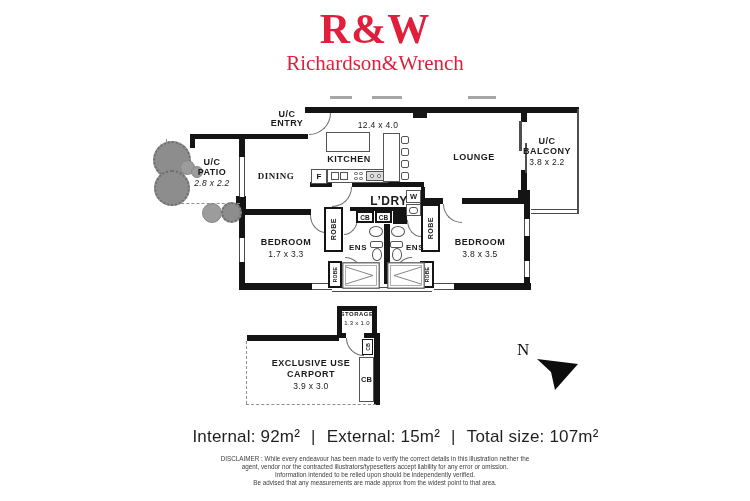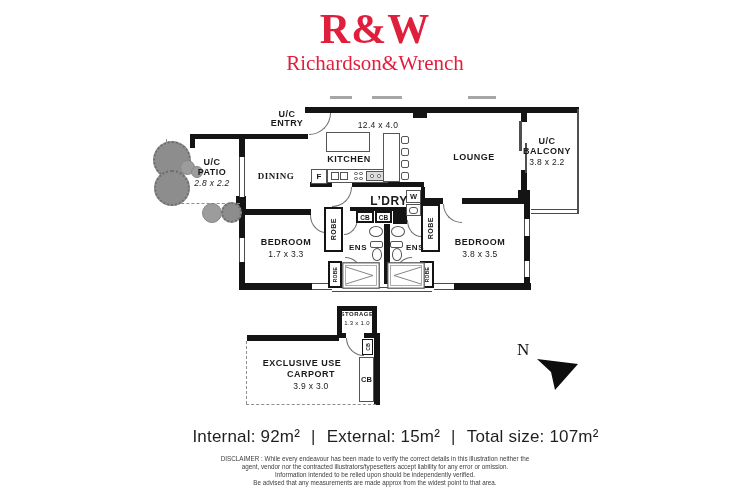--- a/index.html
+++ b/index.html
@@ -223,21 +223,21 @@
   <div class="lbl dim" style="left:547px;top:158px;">3.8 x 2.2</div>
   <div class="lbl" style="left:389px;top:195px;font-size:12px;">L’DRY</div>
   <div class="lbl" style="left:286px;top:238px;">BEDROOM</div>
   <div class="lbl dim" style="left:286px;top:250px;">1.7 x 3.3</div>
   <div class="lbl" style="left:480px;top:238px;">BEDROOM</div>
   <div class="lbl dim" style="left:480px;top:250px;">3.8 x 3.5</div>
   <div class="lbl" style="left:358px;top:244px;font-size:8px;">ENS</div>
   <div class="lbl" style="left:415px;top:244px;font-size:8px;">ENS</div>
   <div class="lbl" style="left:357px;top:311px;font-size:6px;">STORAGE</div>
   <div class="lbl dim" style="left:357px;top:320px;font-size:6px;">1.3 x 1.0</div>
-  <div class="lbl" style="left:302px;top:359px;">EXCLUSIVE USE</div>
+  <div class="lbl" style="left:311px;top:359px;">EXCLUSIVE USE</div>
   <div class="lbl" style="left:311px;top:370px;">CARPORT</div>
   <div class="lbl dim" style="left:311px;top:382px;">3.9 x 3.0</div>
 
   <div class="north-n">N</div>
   <svg class="north-svg" width="72" height="58" viewBox="0 0 72 58">
     <polygon points="25,21 66,26 43,52 39,34" fill="#0d0d0d"></polygon>
   </svg>
 
   <div class="summary">
     <span>Internal: 92m²</span><span class="sep">|</span><span>External: 15m²</span><span class="sep">|</span><span>Total size: 107m²</span>

